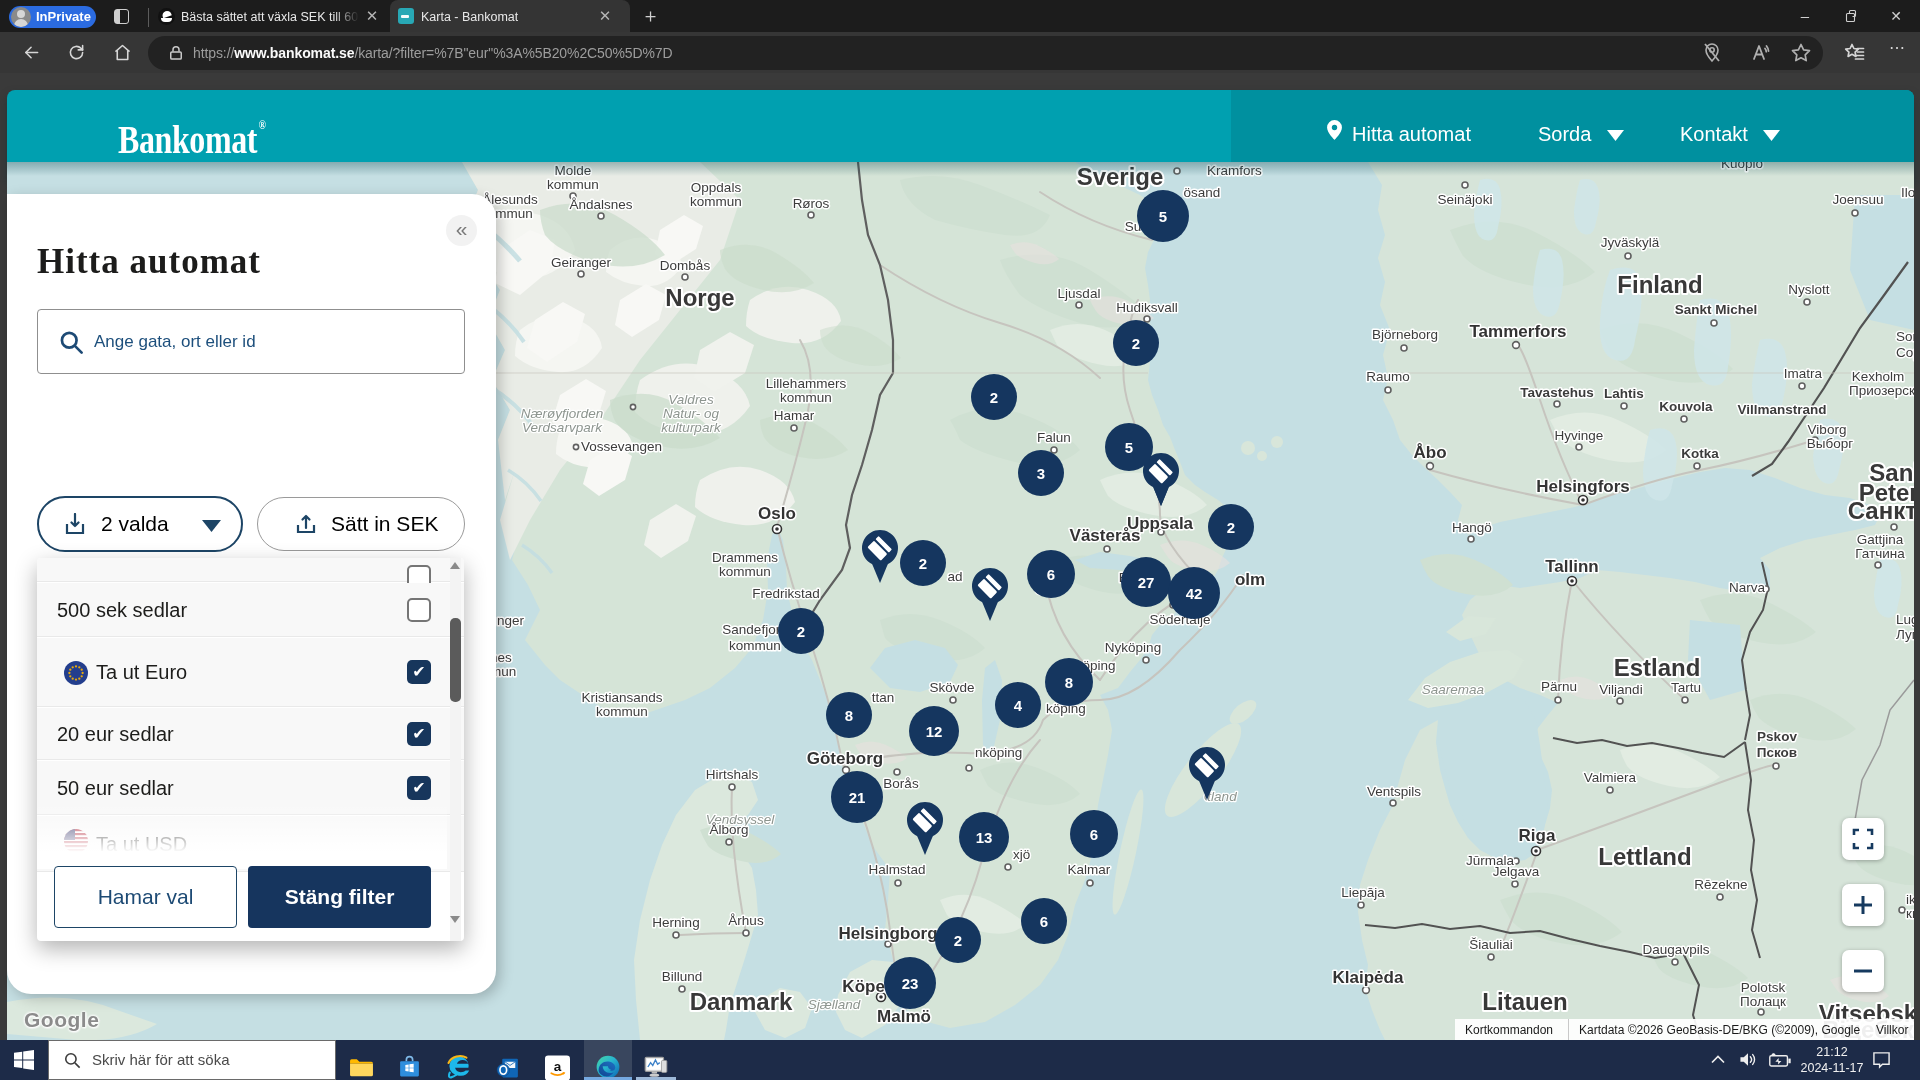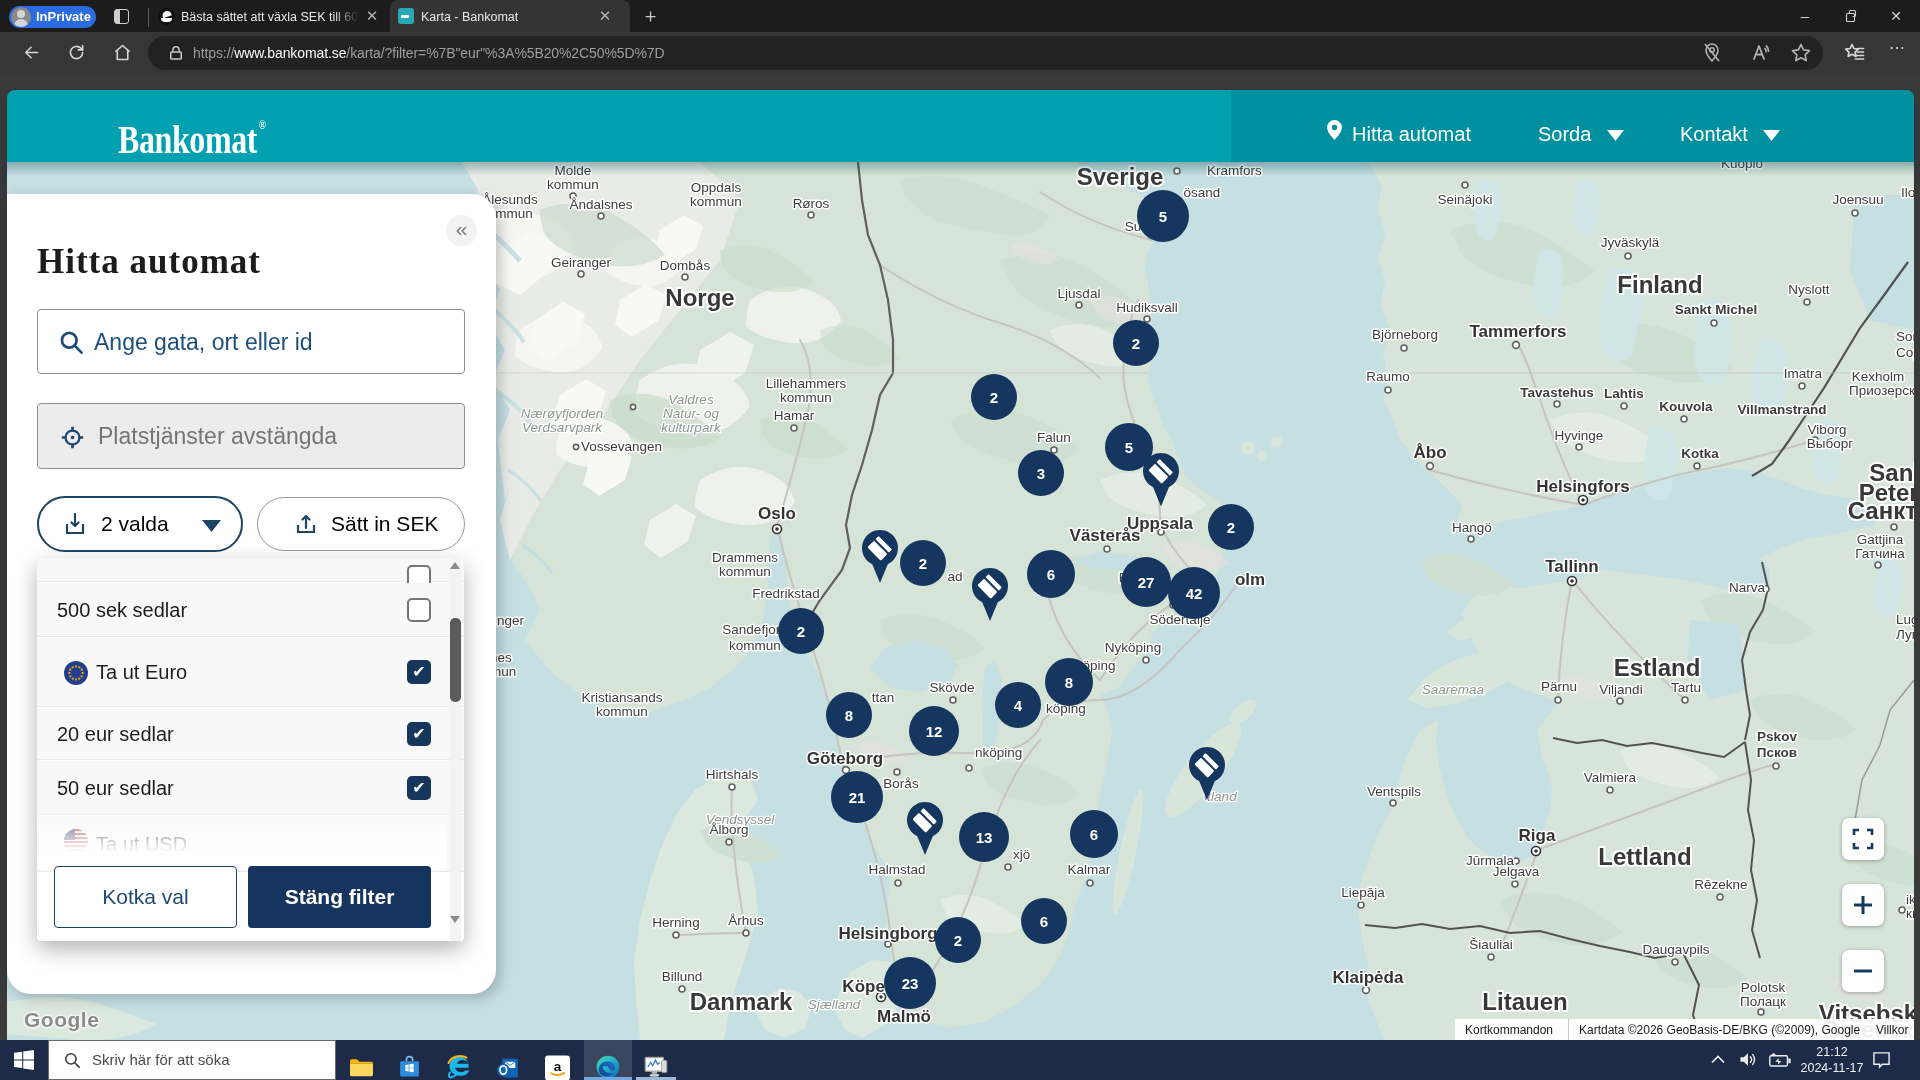--- a/index.html
+++ b/index.html
@@ -29,21 +29,21 @@
 #tab2 .fav:before{content:"";position:absolute;left:3px;top:7px;width:8px;height:2.5px;background:#fff;opacity:.95;border-radius:1px}
 #tab2 .title{left:31px}
 #newtab{position:absolute;left:641px;top:8px;width:16px;height:16px;color:#cfcfcf;font-size:19px;line-height:16px;text-align:center;font-weight:400}
 .wctl{position:absolute;top:0;width:44px;height:32px;color:#cfcfcf;text-align:center;line-height:32px}
 
 #toolbar{position:absolute;left:0;top:32px;width:1920px;height:41px;background:#363636}
 .tbicon{position:absolute;top:8px;width:24px;height:24px}
 #urlbar{position:absolute;left:148px;top:3.5px;width:1675px;height:34px;background:#222222;border-radius:17px;color:#9d9d9d;font-size:14.5px;line-height:34px}
 #urlbar .lock{position:absolute;left:19px;top:8px}
 #urlbar .txt{position:absolute;left:45px;white-space:nowrap;font-size:14px;letter-spacing:-.1px}
-#urlbar .txt b{color:#fafafa;font-weight:400}
+#urlbar .txt b{color:#fafafa;font-weight:700}
 .pillicon{position:absolute;top:5px;width:24px;height:24px;opacity:.85}
 
 #siteheader{position:absolute;left:7px;top:90px;width:1907px;height:89px;background:#00a0b0;border-radius:8px 8px 0 0;overflow:hidden;box-shadow:0 5px 10px rgba(0,40,50,.35)}
 #siteheader .dark{position:absolute;left:1224px;top:0;width:683px;height:89px;background:#00909f}
 #logo{position:absolute;left:111px;top:26px;color:#fff;font-family:"Liberation Serif",serif;font-weight:700;font-size:40px;letter-spacing:-.5px;transform:scaleX(.8);transform-origin:left center}
 #logo sup{font-size:12px;vertical-align:24px;margin-left:2px}
 .navitem{position:absolute;top:0;height:89px;line-height:89px;color:#fff;font-size:20px}
 </style>
 </head>
 <body>
@@ -611,45 +611,37 @@
 <svg style="position:absolute;left:10px;top:10px" width="22" height="22" viewBox="0 0 22 22" stroke="#163a5f" stroke-width="3">
         <path d="M2 11h18"></path>
       </svg>
 </div>
 
 <style>
 #sidebar{position:absolute;left:7px;top:194px;width:489px;height:800px;background:#fff;border-radius:0 24px 24px 24px;box-shadow:4px 4px 14px rgba(0,0,0,.22)}
 #collapse{position:absolute;left:439px;top:21px;width:31px;height:31px;border-radius:50%;background:#f2f2f2;color:#787878;font-size:21px;text-align:center;line-height:28px}
 #sb-h1{position:absolute;left:30px;top:48px;font-family:"Liberation Serif",serif;font-weight:700;font-size:35px;color:#1c1c1b;letter-spacing:1px}
 .sbinput{position:absolute;left:30px;width:428px;border:1.6px solid #8f8f8f;border-radius:4px;background:#fff}
-.sbtxt{position:absolute;top:50%;transform:translateY(-50%);font-size:23px;white-space:nowrap}
+.sbtxt{position:absolute;top:50%;transform:translateY(-50%);font-size:17px;white-space:nowrap}
 .pillbtn{position:absolute;border-radius:28px;font-size:21px;color:#000000}
 .row{position:absolute;left:0;width:427px;background:#f8f8f8;border-bottom:1px solid #e9e9e9}
 .rowtxt{position:absolute;left:20px;top:50%;transform:translateY(-50%);font-size:20px;color:#1d1d1b}
 .cb{position:absolute;right:33px;top:50%;transform:translateY(-50%);width:24px;height:24px;border-radius:5px}
 .cb.off{border:2px solid #757575;background:#fff}
 .cb.on{background:#17365c;color:#fff;text-align:center;line-height:24px;font-size:16px}
 </style>
 <div id="sidebar">
   <div id="collapse">«</div>
   <div id="sb-h1">Hitta automat</div>
   <div class="sbinput" style="top:115px;height:65px">
     <svg style="position:absolute;left:20px;top:19px" width="27" height="27" viewBox="0 0 24 24" fill="none" stroke="#1d4a75" stroke-width="2.4">
           <circle cx="10" cy="10" r="6.5"></circle>
           <path d="M15 15l6 6" stroke-linecap="round"></path>
         </svg>
     <span class="sbtxt" style="left:56px;color:#1d4f7c">Ange gata, ort eller id</span>
-  </div>
-  <div class="sbinput" style="top:209px;height:66px;background:#ececec">
-    <svg style="position:absolute;left:21px;top:20px" width="27" height="27" viewBox="0 0 24 24" fill="none" stroke="#1d4a75" stroke-width="2">
-          <circle cx="12" cy="12" r="6.2"></circle>
-          <circle cx="12" cy="12" r="1.6" fill="#1d4a75" stroke="none"></circle>
-          <path d="M12 2.5v4M12 17.5v4M2.5 12h4M17.5 12h4" stroke-width="2.4"></path>
-        </svg>
-    <span class="sbtxt" style="left:60px;color:#757575">Platstjänster avstängda</span>
   </div>
   <div class="pillbtn" style="left:30px;top:302px;width:206px;height:56px;border:2px solid #1d4566">
     <svg style="position:absolute;left:24px;top:15px" width="24" height="24" viewBox="0 0 24 24" fill="none" stroke="#1d4566" stroke-width="2.2">
           <path d="M4 4v9h16V4" transform="translate(0,7)"></path>
           <path d="M12 2v12M8.5 10.5L12 14l3.5-3.5" stroke-linecap="round" stroke-linejoin="round" transform="translate(0,-1)"></path>
         </svg>
     <span style="position:absolute;left:62px;top:14px">2 valda</span>
     <svg style="position:absolute;left:163px;top:22px" width="19" height="13" viewBox="0 0 19 13">
           <path fill="#1d4566" d="M0 0h19L9.5 12z"></path>
         </svg>
@@ -721,21 +713,21 @@
           </svg>
       <span class="rowtxt" style="left:59px">Ta ut USD</span>
     </div>
     <div style="position:absolute;left:0;top:245px;width:410px;height:66px;background:linear-gradient(180deg,rgba(255,255,255,0),#ffffff 75%)"></div>
 
     <div style="position:absolute;right:3px;top:0;width:11px;height:383px;background:#f3f3f3"></div>
     <div style="position:absolute;right:3px;top:60px;width:11px;height:84px;background:#5b5b5b;border-radius:5px"></div>
     <div style="position:absolute;right:4px;top:4px;width:0;height:0;border-left:5px solid transparent;border-right:5px solid transparent;border-bottom:7px solid #8a8a8a"></div>
     <div style="position:absolute;right:4px;top:358px;width:0;height:0;border-left:5px solid transparent;border-right:5px solid transparent;border-top:7px solid #8a8a8a"></div>
 
-    <div style="position:absolute;left:17px;top:308px;width:183px;height:62px;background:#fff;border:1.6px solid #1d4566;border-radius:4px;color:#1d4a74;font-size:21px;text-align:center;line-height:59px">Kotka val</div>
+    <div style="position:absolute;left:17px;top:308px;width:183px;height:62px;background:#fff;border:1.6px solid #1d4566;border-radius:4px;color:#1d4a74;font-size:21px;text-align:center;line-height:59px">Hamar val</div>
     <div style="position:absolute;left:211px;top:308px;width:183px;height:62px;background:#16355e;border-radius:4px;color:#fff;font-size:21px;font-weight:700;text-align:center;line-height:62px">Stäng filter</div>
   </div>
 </div>
 
 <style>
 #taskbar{position:absolute;left:0;top:1040px;width:1920px;height:40px;background:#1d2b48}
 .tbtile{position:absolute;top:0;height:40px}
 .tray{position:absolute;color:#f0f0f0}
 </style>
 <div id="taskbar">

